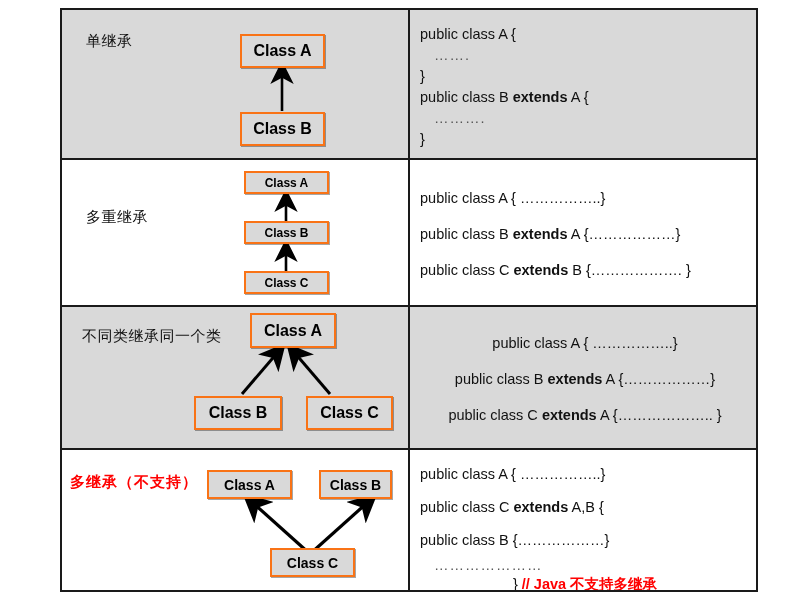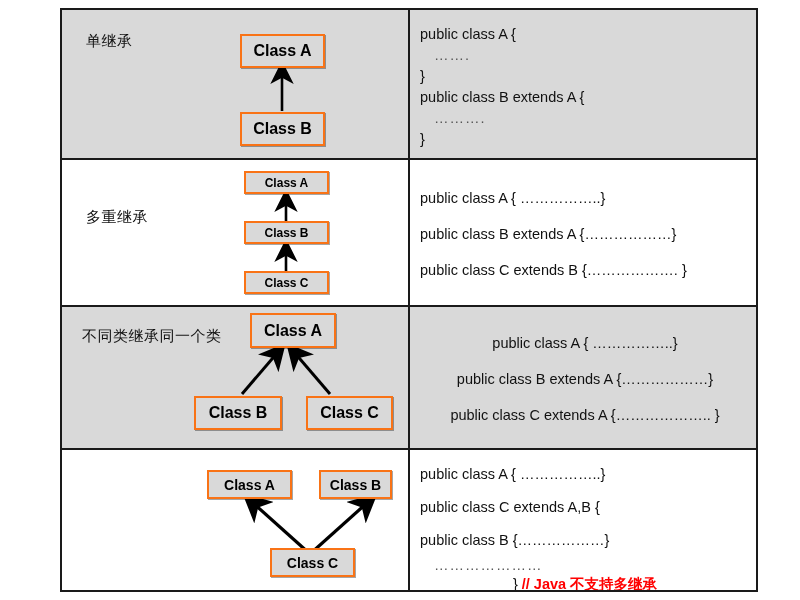--- a/index.html
+++ b/index.html
@@ -99,21 +99,21 @@
   
   .code {
     position: absolute;
     left: 10px;
     right: 6px;
     color: #111111;
     font-size: 14.5px;
     font-family: "Liberation Sans", "DejaVu Sans", sans-serif;
   }
   .code .ln { white-space: nowrap; }
-  .code b { font-weight: normal; }
+  .code b { font-weight: bold; }
   .code .ind { padding-left: 14px; letter-spacing: 1px; color: #555; }
   .code .red { color: #ff0000; font-weight: bold; }
   .code-tight .ln { line-height: 21px; }
   .code-loose .ln { line-height: 36px; }
   .code-r4 .ln { line-height: 33px; }
 </style>
 </head>
 <body>
 
 <div id="page">
@@ -200,20 +200,21 @@
         <div class="code code-loose" style="top:18px;">
           <div class="ln"><span>public class A { ……………..}</span></div>
           <div class="ln"><span>public class B </span><b>extends</b><span> A {………………}</span></div>
           <div class="ln"><span>public class C </span><b>extends</b><span> A {……………….. }</span></div>
         </div>
       </div>
     </div>
 
     <div class="t-row row-4">
       <div class="cell-diagram bg-white">
+        <div class="row-label red" style="left:8px; top:23px;">多继承（不支持）</div>
 
         <svg class="arrows" viewBox="0 0 348 136">
           <defs>
             <marker id="ah4" markerWidth="9" markerHeight="9" refX="5" refY="4.5" orient="auto">
               <path d="M0,0 L9,4.5 L0,9 L2.4,4.5 z" fill="#000"></path>
             </marker>
           </defs>
           <line x1="248" y1="102" x2="190" y2="50" stroke="#000" stroke-width="3.2" marker-end="url(#ah4)"></line>
           <line x1="248" y1="102" x2="306" y2="50" stroke="#000" stroke-width="3.2" marker-end="url(#ah4)"></line>
         </svg>

